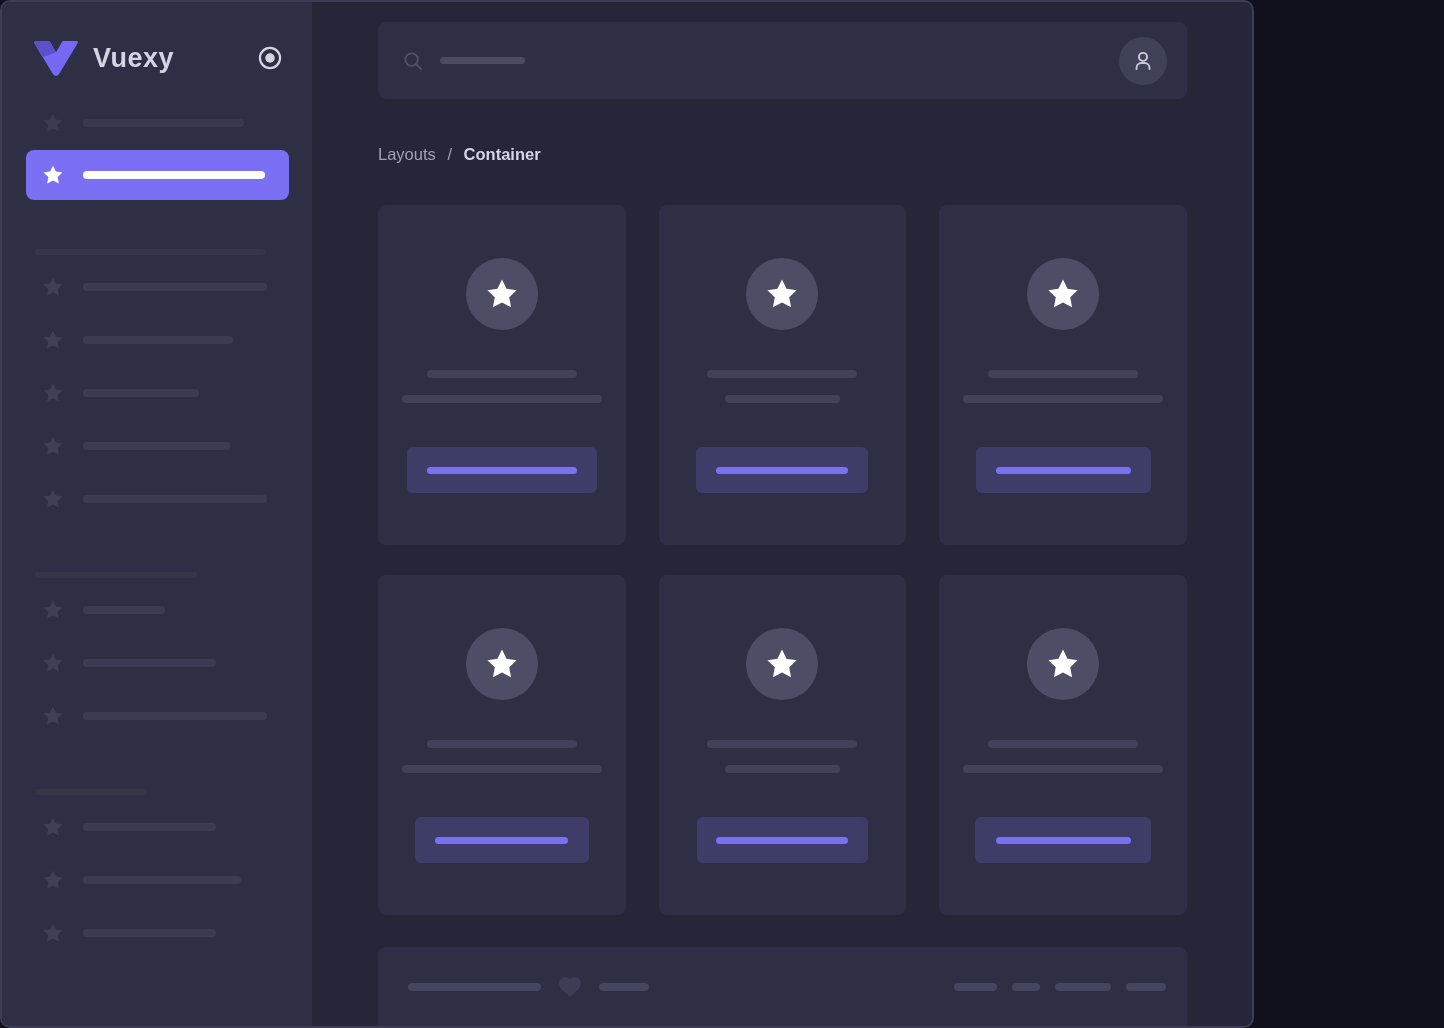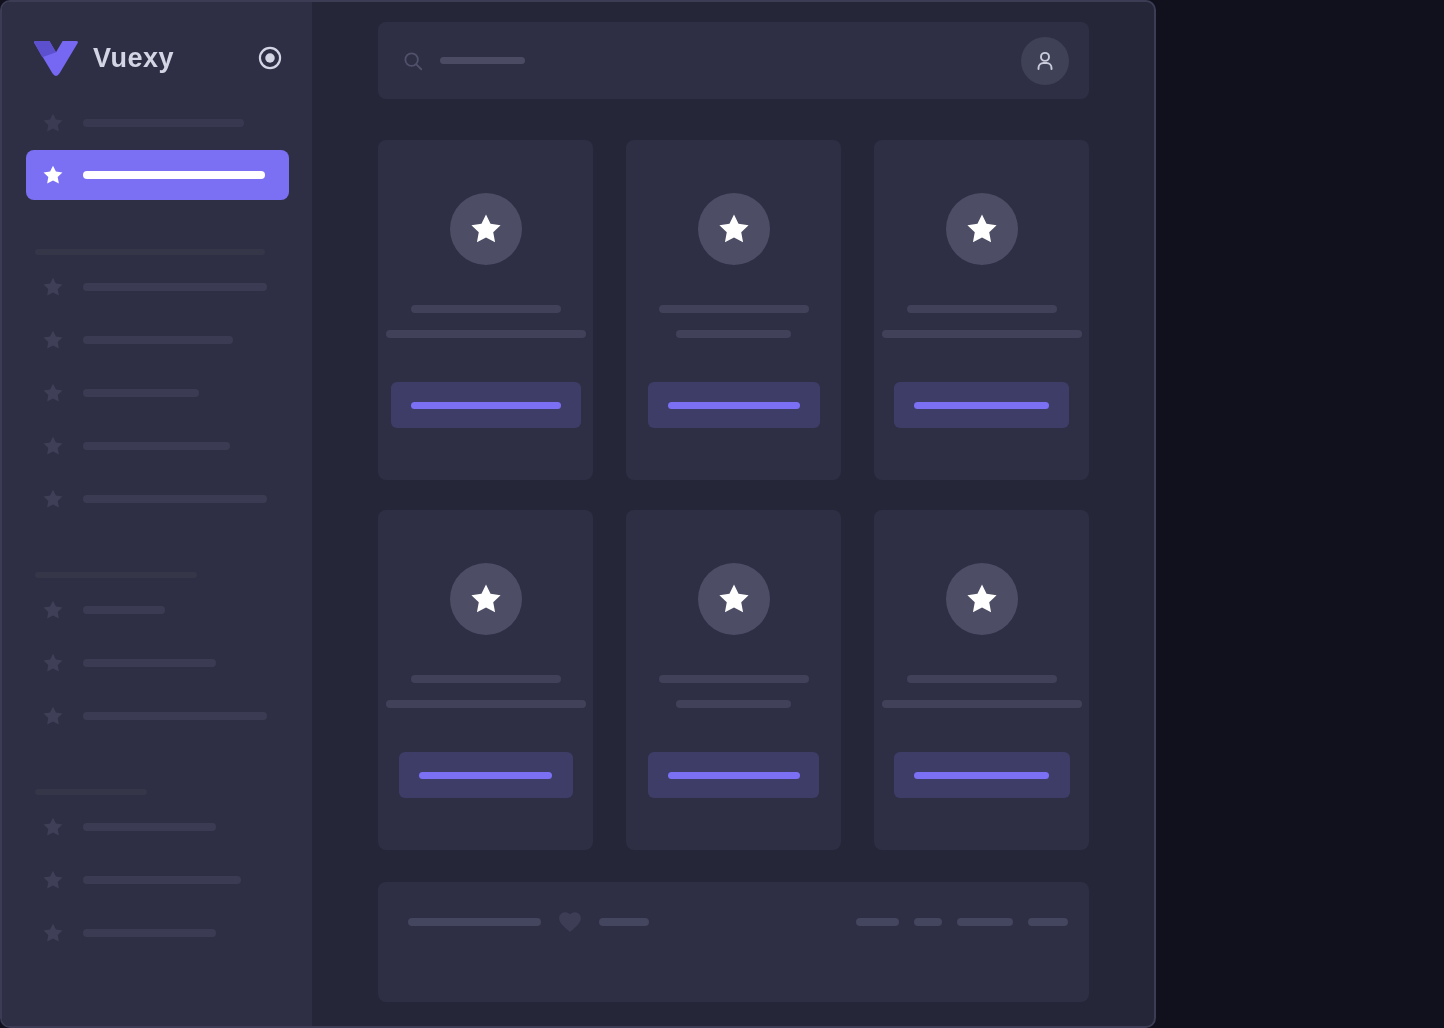--- a/index.html
+++ b/index.html
@@ -1,16 +1,16 @@
 <!DOCTYPE html>
 <html style="--accent: #7b70f3; --logo-purple: #7668f2; --logo-fold: #5c50cf; --frame-border: #3c3d55; --sidebar-bg: #2e2f44; --main-bg: #252637; --panel-bg: #2e2f45; --sidebar-line: #3b3c53; --section-line: #353648; --sidebar-star: #3f4058; --search-icon: #50516a; --search-line: #4b4c63; --avatar-bg: #3f4157; --avatar-icon: #c9cada; --card-circle: #4d4e66; --card-line: #414259; --button-bg: #3e3d68; --footer-line: #44455e; --heart: #3d3e56; --text-bright: #d3d4e4; --text-muted: #a0a1b8;"><head>
 <meta charset="utf-8">
 <style>
   html,body{margin:0;padding:0;background:#10111c;font-family:"Liberation Sans","DejaVu Sans",sans-serif;}
-  .frame{width:1156px;height:1028px;box-sizing:border-box;border:2px solid var(--frame-border);
+  .frame{width:1254px;height:1028px;box-sizing:border-box;border:2px solid var(--frame-border);
          border-radius:10px;overflow:hidden;display:flex;background:var(--main-bg);}
   
   .sidebar{width:310px;min-width:310px;background:var(--sidebar-bg);height:100%;}
   .brand{display:flex;align-items:center;padding:38px 29px 0 30px;}
   .brand-name{color:var(--text-bright);font-size:27px;font-weight:bold;letter-spacing:.5px;margin-left:13px;}
   .pin{margin-left:auto;width:26px;height:26px;cursor:pointer;}
   .menu{display:block;}
   .m-item{height:24px;display:flex;align-items:center;padding-left:39px;margin-top:29px;cursor:pointer;}
   .m-item:first-child{margin-top:35px;}
   .m-item.dim{opacity:.8;}
@@ -194,20 +194,25 @@
       </span>
       <span class="search-skel" id="search-skel" style="width: 85px;"></span>
       <span class="avatar">
         <svg width="26" height="26" viewBox="0 0 24 24" fill="none" stroke="var(--avatar-icon)" stroke-width="1.8" stroke-linecap="round">
           <circle cx="12" cy="8.2" r="3.7"></circle>
           <path d="M6 19.4 v-0.9 a4.6 4.6 0 0 1 4.6-4.6 h2.8 a4.6 4.6 0 0 1 4.6 4.6 v0.9"></path>
         </svg>
       </span>
     </div>
 
+    <div class="breadcrumb">
+      <span>Layouts</span>
+      <span class="sep">/</span>
+      <span class="current">Container</span>
+    </div>
 
     <div class="grid" id="cards">
         <div class="card">
      <div class="card-circle">
             <svg width="34" height="34" viewBox="0 0 24 24">
      <polygon points="12,1.8 15.2,8.3 22.3,9.3 17.1,14.3 18.4,21.4 12,18 5.6,21.4 6.9,14.3 1.7,9.3 8.8,8.3" fill="#ffffff"></polygon>
    </svg>
           </div>
      <span class="c-line l1" style="width:150px"></span>
      <span class="c-line l2" style="width:200px"></span>

